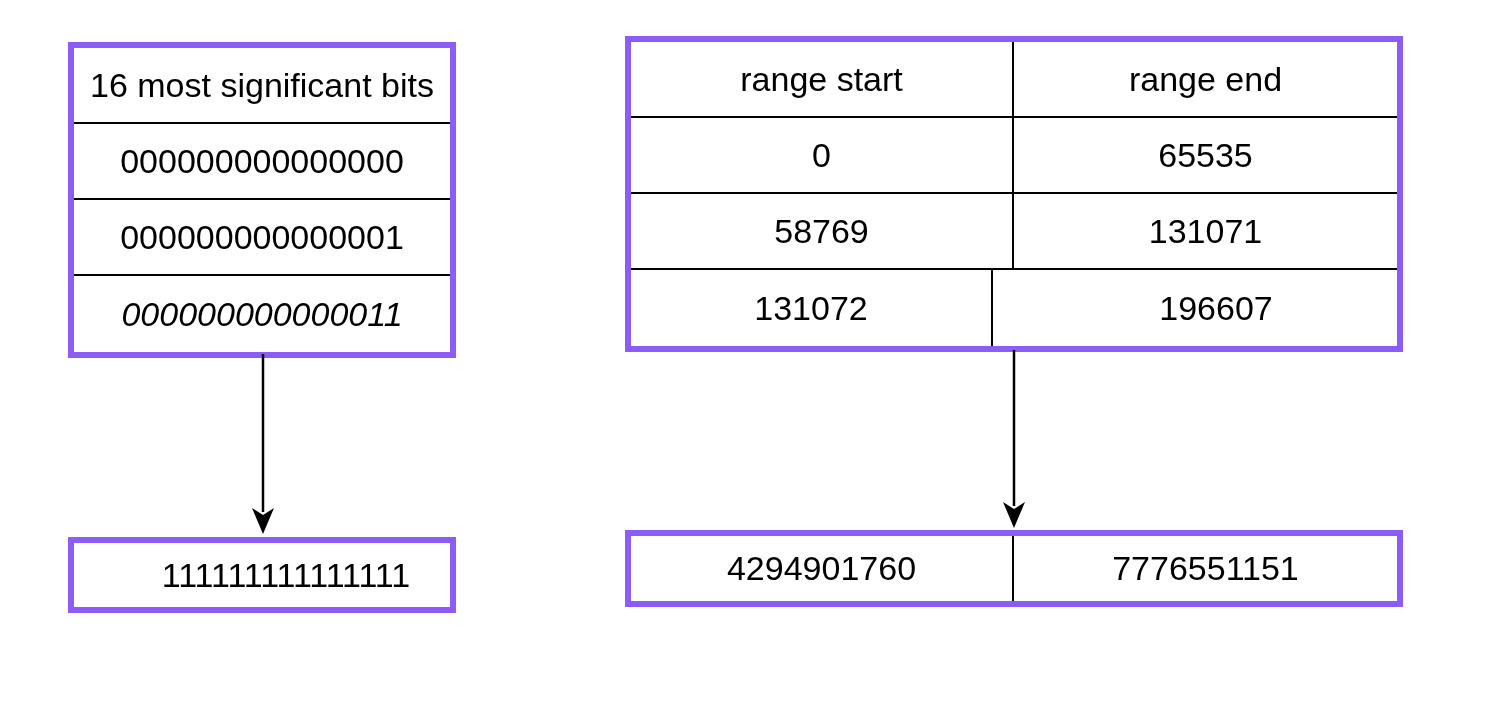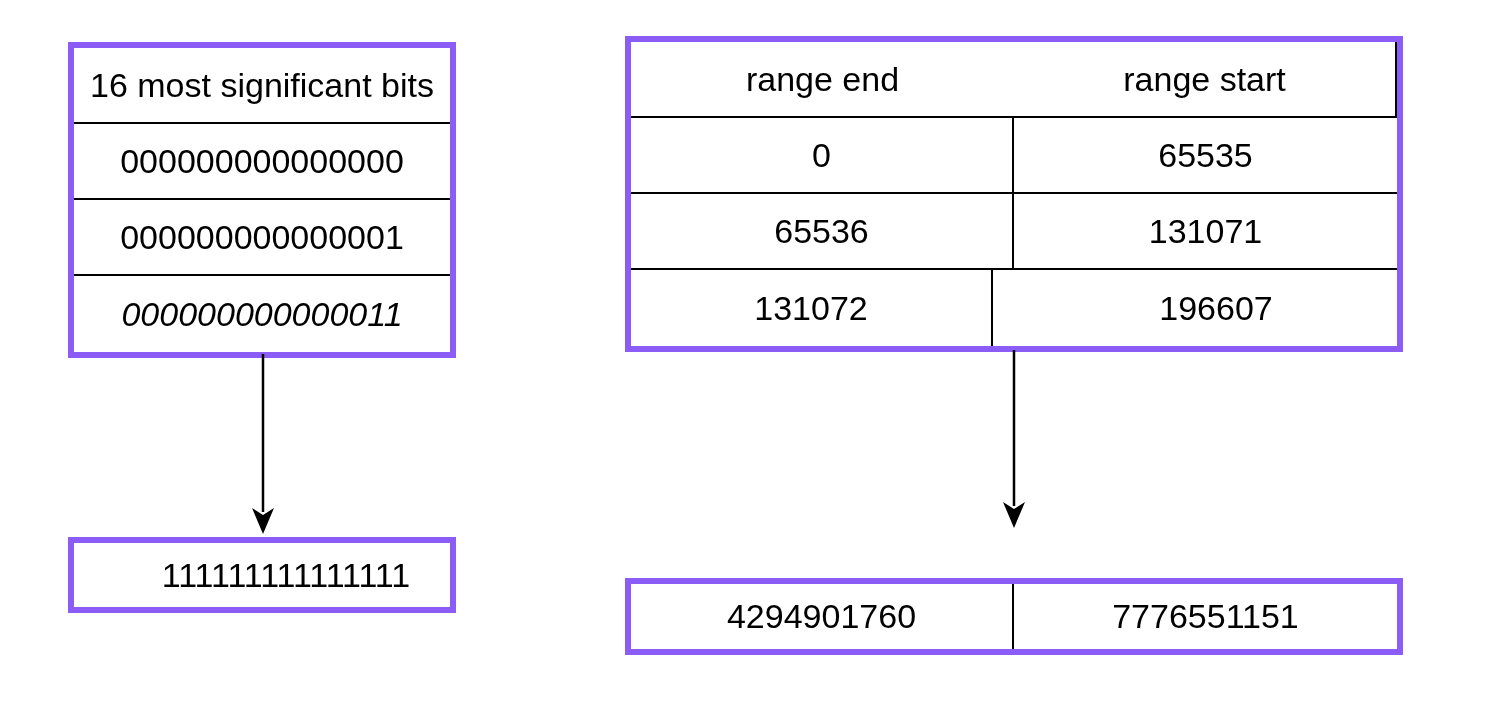--- a/index.html
+++ b/index.html
@@ -58,21 +58,20 @@
     font-size: 34px;
     white-space: nowrap;
     overflow: hidden;
   }
   .cell.first { border-right: 2px solid #000000; }
 
   
   .range-result {
     left: 625px; top: 530px; width: 778px; height: 77px;
     display: flex;
-    margin-top: 48px;
   }
 
   .arrow {
     position: absolute;
     display: block;
   }
 </style>
 </head>
 <body>
 
@@ -87,29 +86,29 @@
 
   <svg class="arrow" style="left:248px; top:354px;" width="30" height="180" aria-hidden="true">
     <line x1="15" y1="0" x2="15" y2="158" stroke="#000000" stroke-width="2.5"></line>
     <polygon points="15,180 4,154 15,161 26,154" fill="#000000"></polygon>
   </svg>
 
   <div class="box msb-result">111111111111111</div>
 
   <div class="box range-table">
     <div class="trow">
+      <div class="cell first">range start</div>
       <div class="cell">range end</div>
-      <div class="cell first">range start</div>
     </div>
     <div class="trow">
       <div class="cell first">0</div>
       <div class="cell">65535</div>
     </div>
     <div class="trow">
-      <div class="cell first">65536</div>
+      <div class="cell first">58769</div>
       <div class="cell">131071</div>
     </div>
     <div class="trow">
       <div class="cell first">131072</div>
       <div class="cell">196607</div>
     </div>
   </div>
 
   <svg class="arrow" style="left:999px; top:350px;" width="30" height="178" aria-hidden="true">
     <line x1="15" y1="0" x2="15" y2="156" stroke="#000000" stroke-width="2.5"></line>

